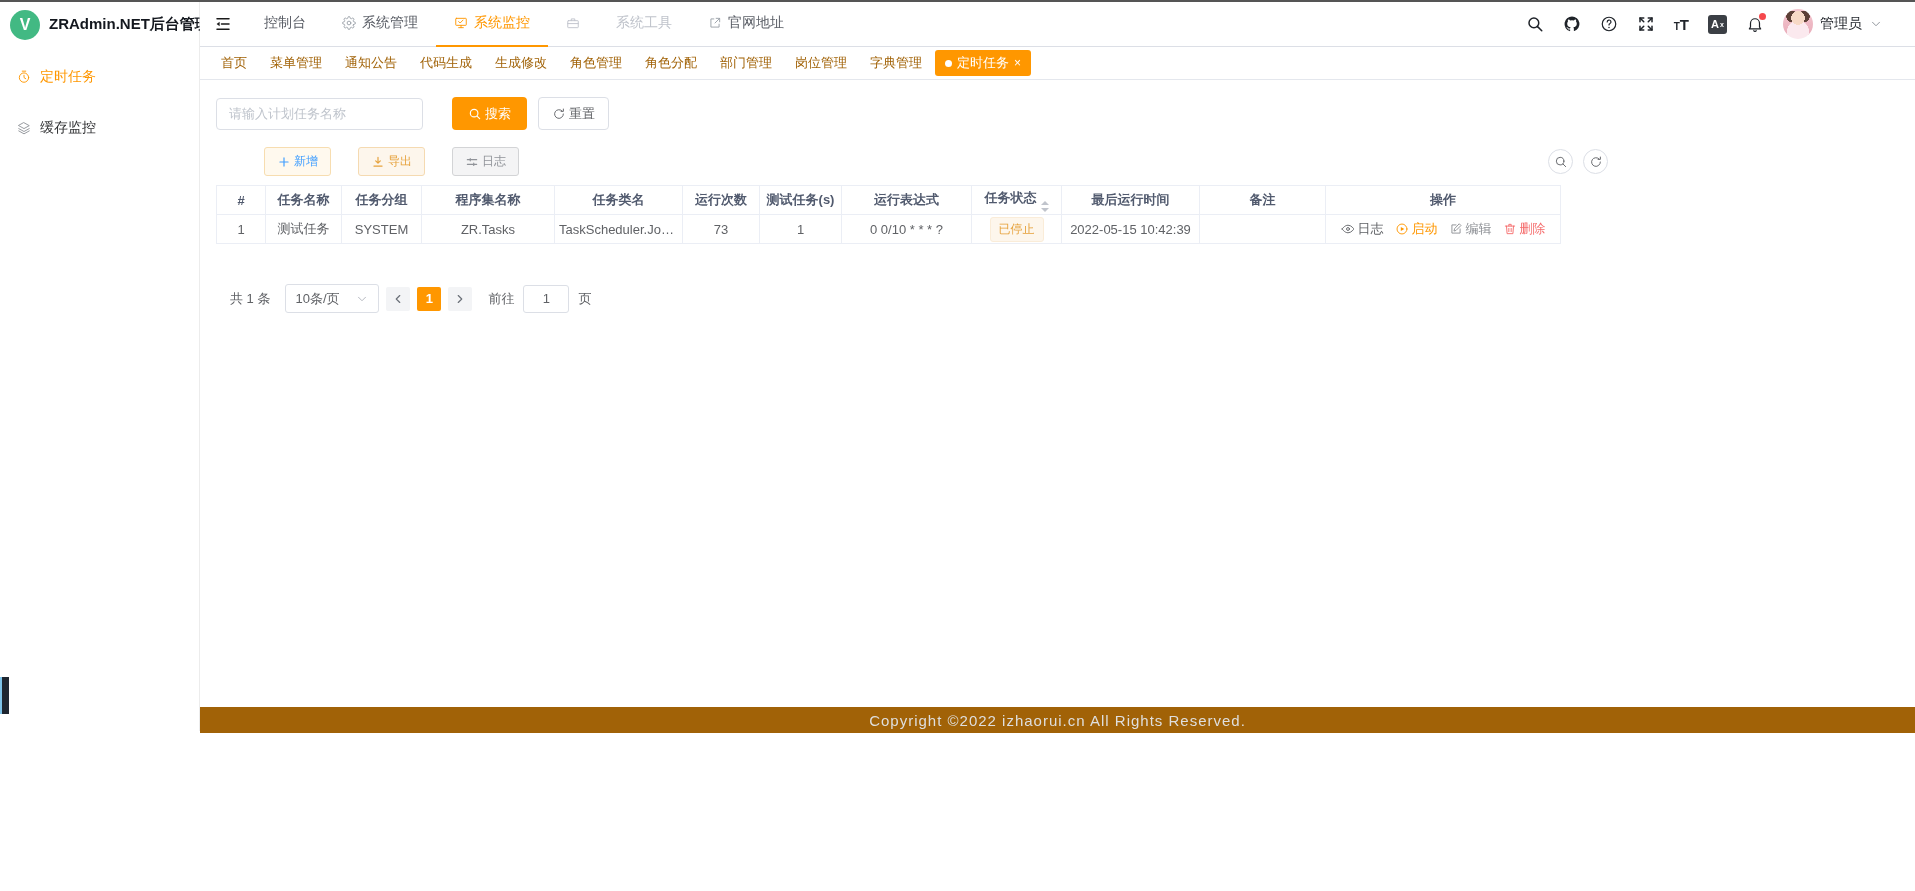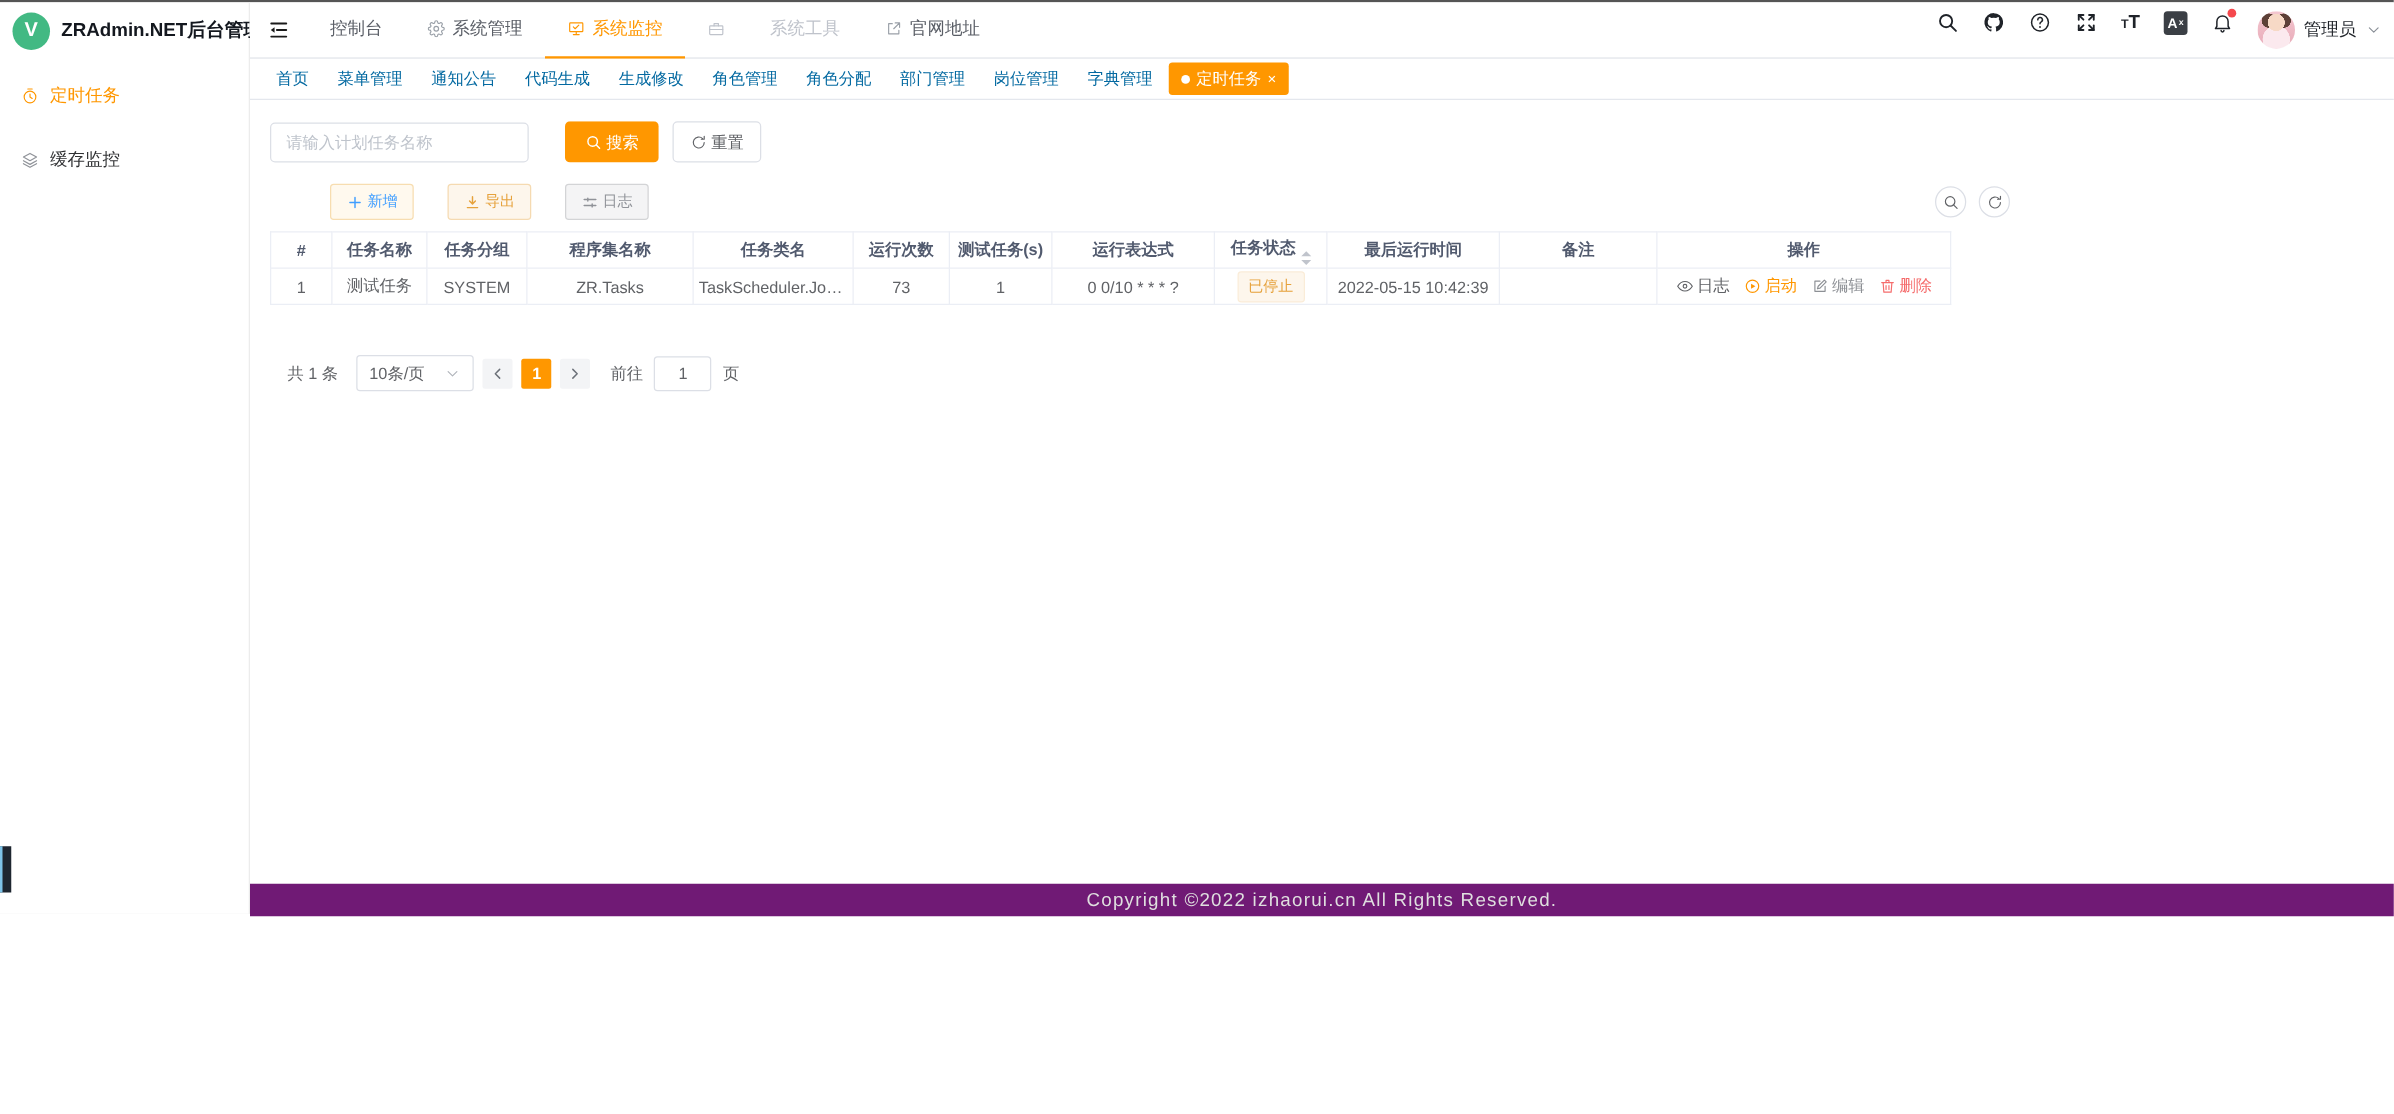--- a/index.html
+++ b/index.html
@@ -23,21 +23,21 @@
   .topbar { position:absolute; left:200px; top:0; width:1715px; height:45px; border-bottom:1px solid #dcdfe6;
     display:flex; align-items:center; background:#fff; }
   .fold-btn { padding:0 14px; display:flex; align-items:center; color:#1a1a1a; cursor:pointer; }
   .nav { display:flex; align-items:center; height:45px; }
   .nav-item { display:flex; align-items:center; gap:6px; height:45px; padding:0 18px; font-size:14px;
     color:#5a5e66; cursor:pointer; border-bottom:2px solid transparent; }
   .nav-item .ic { color:#9aa0a8; }
   .nav-item.active { color:#ff9700; border-bottom-color:#ff9700; }
   .nav-item.active .ic { color:#ff9700; }
   .nav-item.dim, .nav-item.dim .ic { color:#bfc3cb;gap:36px; }
-  .topbar-right { margin-left:auto; display:flex; align-items:flex-start; gap:19px; padding-right:9px; }
+  .topbar-right { margin-left:auto; display:flex; align-items:center; gap:19px; padding-right:32px; }
   .tb-icon { color:#1f2329; display:flex; align-items:center; cursor:pointer; position:relative; }
   .fontsize-icon { font-weight:bold; font-size:15px; color:#1f2329; cursor:pointer; }
   .fontsize-icon small { font-size:10px; font-weight:bold; }
   .translate-icon { width:19px; height:19px; background:#3b3f45; color:#fff; border-radius:3px;
     font-size:11px; font-weight:bold; display:flex; align-items:center; justify-content:center; cursor:pointer; }
   .translate-icon sup { font-size:7px; margin-left:1px; }
   .bell-dot { position:absolute; right:-2px; top:-2px; width:7px; height:7px; border-radius:50%; background:#f5484d; }
   .user { display:flex; align-items:center; gap:7px; cursor:pointer; }
   .avatar { width:30px; height:30px; border-radius:50%; flex:none;
     background:
@@ -45,21 +45,21 @@
       radial-gradient(circle at 50% 75%, #fbe9ee 0 40%, transparent 41%),
       radial-gradient(circle at 30% 25%, #5d4037 0 18%, transparent 19%),
       radial-gradient(circle at 70% 25%, #5d4037 0 18%, transparent 19%),
       linear-gradient(180deg,#f3c6cf 0%,#e8aab8 100%); }
   .user-name { font-size:14px; color:#1f2329; }
   .user .ic { color:#8a8f97; }
 
   
   .tabbar { position:absolute; left:200px; top:45px; width:1715px; height:33px; background:#fff;
     border-bottom:1px solid #e4e7ed; display:flex; align-items:center; gap:3px; padding:0 11px; }
-  .tab { font-size:13px; color:#0369a1; padding:5px 10px; cursor:pointer; white-space:nowrap; }
+  .tab { font-size:13px; color:#a16207; padding:5px 10px; cursor:pointer; white-space:nowrap; }
   .tab.active { background:#ff9700; color:#fff; border-radius:3px; display:flex; align-items:center; gap:5px; padding:4px 10px; }
   .tab-dot { width:7px; height:7px; border-radius:50%; background:#fff; flex:none; }
   .tab-close { font-size:12px; line-height:1; cursor:pointer; }
 
   
   .content { position:absolute; left:200px; top:78px; width:1715px; padding:17px 16px 0; }
   .search-row { display:flex; align-items:center; margin-bottom:17px; }
   .search-input { width:207px; height:32px; border:1px solid #dcdfe6; border-radius:4px; padding:0 12px;
     font-size:13px; color:#0369a1; outline:none; font-family:inherit; }
   .search-input::placeholder { color:#bfc4cc; }
@@ -101,21 +101,21 @@
   .pg-select .ic { color:#b0b4bb; }
   .pg-btn { width:24px; height:24px; background:#f3f4f6; border-radius:2px; display:flex; align-items:center;
     justify-content:center; color:#6b7078; cursor:pointer; margin-left:7px; }
   .pg-btn:first-of-type { margin-left:14px; }
   .pg-page { width:24px; height:24px; border-radius:2px; background:#ff9700; color:#fff; font-weight:bold;
     display:flex; align-items:center; justify-content:center; margin-left:7px; cursor:pointer; }
   .pg-goto { margin-left:16px; }
   .goto-input { width:46px; height:28px; border:1px solid #dcdfe6; border-radius:3px; text-align:center;
     font-size:13px; color:#606266; margin:0 9px; outline:none; font-family:inherit; }
 
-  .footer-band { position:absolute; left:200px; top:705px; width:1715px; height:26px; background:#701a75;
+  .footer-band { position:absolute; left:200px; top:705px; width:1715px; height:26px; background:#a16207;
     display:flex; align-items:center; justify-content:center; color:#dfdfdf; font-size:15px; letter-spacing:1px; }
   .dev-widget { position:absolute; left:0; top:675px; width:9px; height:37px; background:#1e2630; border-left:2px solid #7ec3e8; }
 
   .ic { width:14px; height:14px; display:inline-block; flex:none; }
   .ic18 { width:18px; height:18px; }
   svg { stroke:currentColor; fill:none; stroke-width:1.6; stroke-linecap:round; stroke-linejoin:round; display:block; }
   svg .fill { fill:currentColor; stroke:none; }
 </style>
 </head>
 <body>

